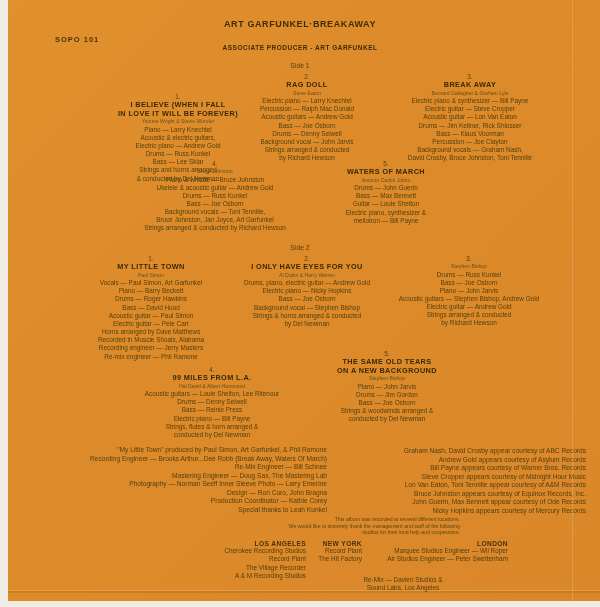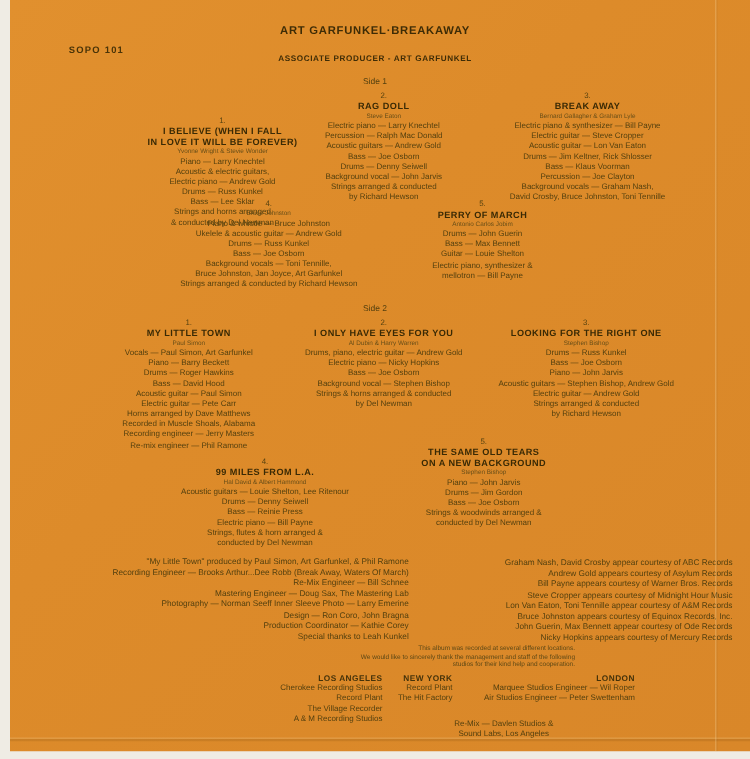--- a/index.html
+++ b/index.html
@@ -98,21 +98,21 @@
 Ukelele &amp; acoustic guitar — Andrew Gold
 Drums — Russ Kunkel
 Bass — Joe Osborn
 Background vocals — Toni Tennille,
 Bruce Johnston, Jan Joyce, Art Garfunkel
 Strings arranged &amp; conducted by Richard Hewson</div>
   </div>
 
   <div class="track" style="left:378px;top:160px;">
     <div class="num">5.</div>
-    <div class="title">PERRY OF MARCH</div>
+    <div class="title">WATERS OF MARCH</div>
     <div class="writers">Antonio Carlos Jobim</div>
     <div class="credits">Drums — John Guerin
 Bass — Max Bennett
 Guitar — Louie Shelton
 Electric piano, synthesizer &amp;
 mellotron — Bill Payne</div>
   </div>
 
   <div class="t side-label ctr" style="left:292px;top:244px;">Side 2</div>
 
@@ -139,21 +139,20 @@
     <div class="credits">Drums, piano, electric guitar — Andrew Gold
 Electric piano — Nicky Hopkins
 Bass — Joe Osborn
 Background vocal — Stephen Bishop
 Strings &amp; horns arranged &amp; conducted
 by Del Newman</div>
   </div>
 
   <div class="track" style="left:461px;top:255px;">
     <div class="num">3.</div>
-    <div class="title">LOOKING FOR THE RIGHT ONE</div>
     <div class="writers">Stephen Bishop</div>
     <div class="credits">Drums — Russ Kunkel
 Bass — Joe Osborn
 Piano — John Jarvis
 Acoustic guitars — Stephen Bishop, Andrew Gold
 Electric guitar — Andrew Gold
 Strings arranged &amp; conducted
 by Richard Hewson</div>
   </div>
 

